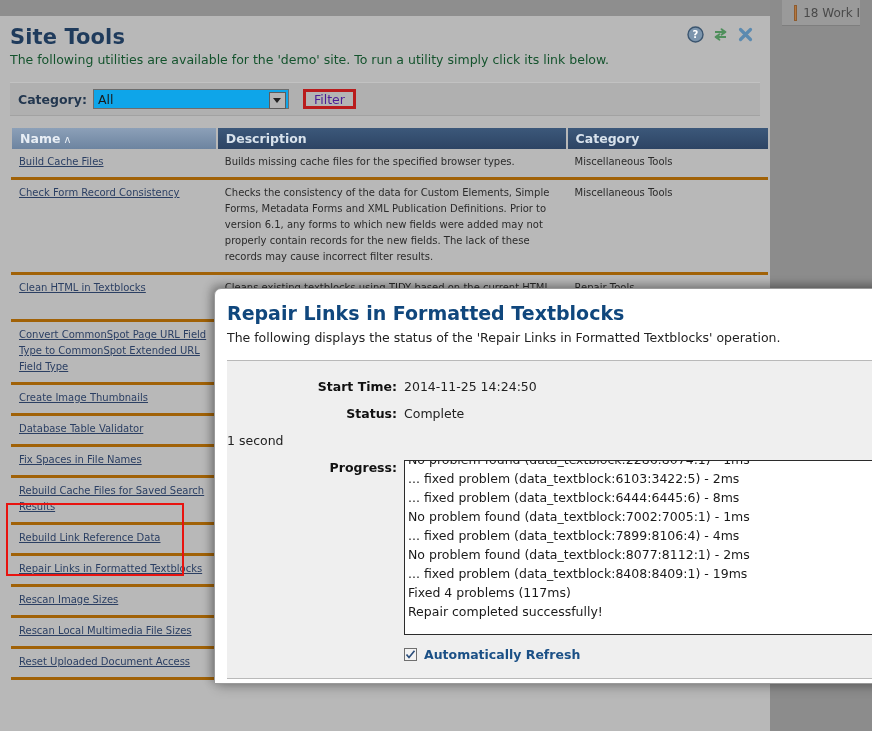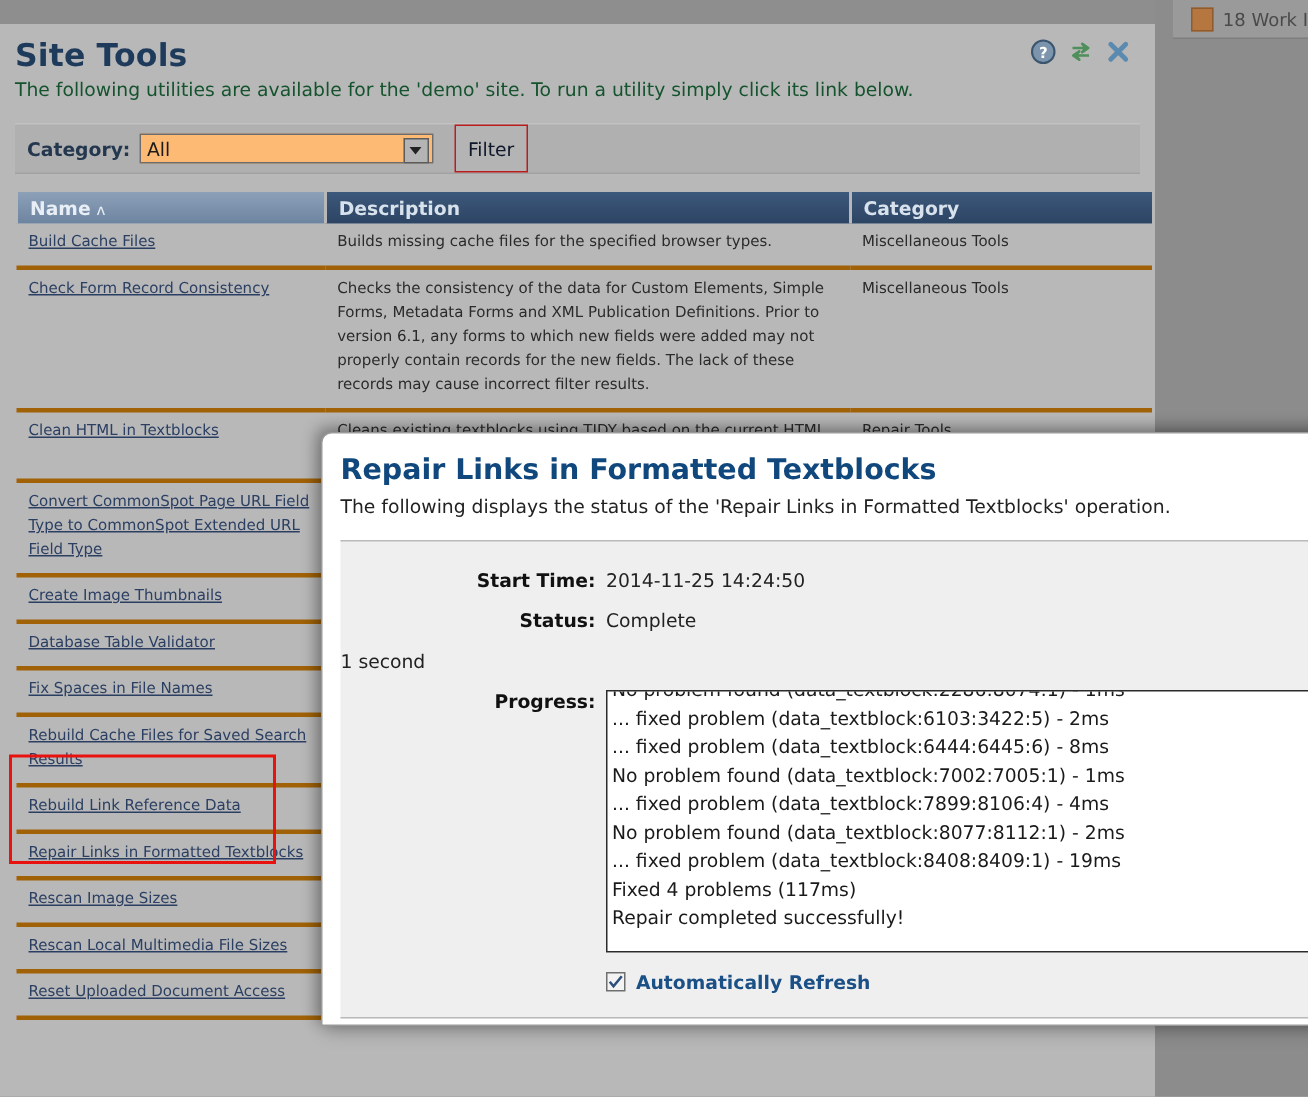--- a/index.html
+++ b/index.html
@@ -8,21 +8,21 @@
     font-family:"DejaVu Sans","Liberation Sans",sans-serif;
     font-size:12px;color:#333;background:#8e8e8e;
   }
   
   #desktop{position:absolute;inset:0;background:#8e8e8e;}
   #desktop-strip{
     position:absolute;left:770px;top:0;width:102px;height:731px;
     background:#8c8c8c;
   }
   #taskbar-chip{
-    position:absolute;left:782px;top:0;width:90px;height:26px;
+    position:absolute;left:782px;top:0;width:78px;height:26px;
     background:#9a9a9a;border-bottom:1px solid #7e7e7e;
     display:flex;align-items:center;gap:6px;padding-left:12px;box-sizing:border-box;
   }
   #taskbar-chip .sq{width:14px;height:14px;background:#b5773f;border:1px solid #8e5c2f;}
   #taskbar-chip .lbl{font-size:12px;color:#4a4a4a;white-space:nowrap;}
 
   
   #panel{
     position:absolute;left:0;top:16px;width:770px;height:731px;
     background:#b8b8b8;overflow:hidden;
@@ -37,36 +37,36 @@
   .hicon{width:17px;height:17px;display:block;}
 
   
   #filter-bar{
     margin:10px 10px 0 10px;height:34px;background:#b0b0b0;
     border-top:1px solid #c2c2c2;border-bottom:1px solid #a2a2a2;
     display:flex;align-items:center;padding:0 8px;box-sizing:border-box;
   }
   #filter-label{font-weight:bold;font-size:12.5px;color:#23374f;margin-right:6px;}
   #category-select{
-    width:196px;height:20px;background:#fdba74;border:1px solid #6d6d6d;
+    width:196px;height:20px;background:#0ea5e9;border:1px solid #6d6d6d;
     display:flex;align-items:center;box-sizing:border-box;font-size:12.5px;color:#1b1b1b;
     padding-left:4px;position:relative;
   }
   #category-select .arrowbox{
     position:absolute;right:2px;top:2px;width:15px;height:15px;
     background:#b4b4b4;border:1px solid #5c5c5c;
     display:flex;align-items:center;justify-content:center;
   }
   #category-select .arrowbox i{
     width:0;height:0;border-left:4px solid transparent;border-right:4px solid transparent;
     border-top:5px solid #222;display:block;
   }
   #filter-button{
-    margin-left:14px;height:32px;padding:0 8px;background:#b4b4b4;
-    border:1px solid #b91c1c;font-size:12.5px;color:#0f172a;
+    margin-left:14px;height:20px;padding:0 8px;background:#b4b4b4;
+    border:3px solid #b91c1c;font-size:12.5px;color:#4c1d95;
     display:flex;align-items:center;box-sizing:border-box;cursor:pointer;
   }
 
   
   #tools-table{margin:12px 0 0 10px;width:758px;border-collapse:collapse;}
   #tools-table th{
     text-align:left;font-size:12.5px;font-weight:bold;color:#d8e2ec;
     height:21px;padding:0 4px 0 8px;
     background:linear-gradient(#3c587a,#2d4464);
     border-right:2px solid #b8b8b8;

